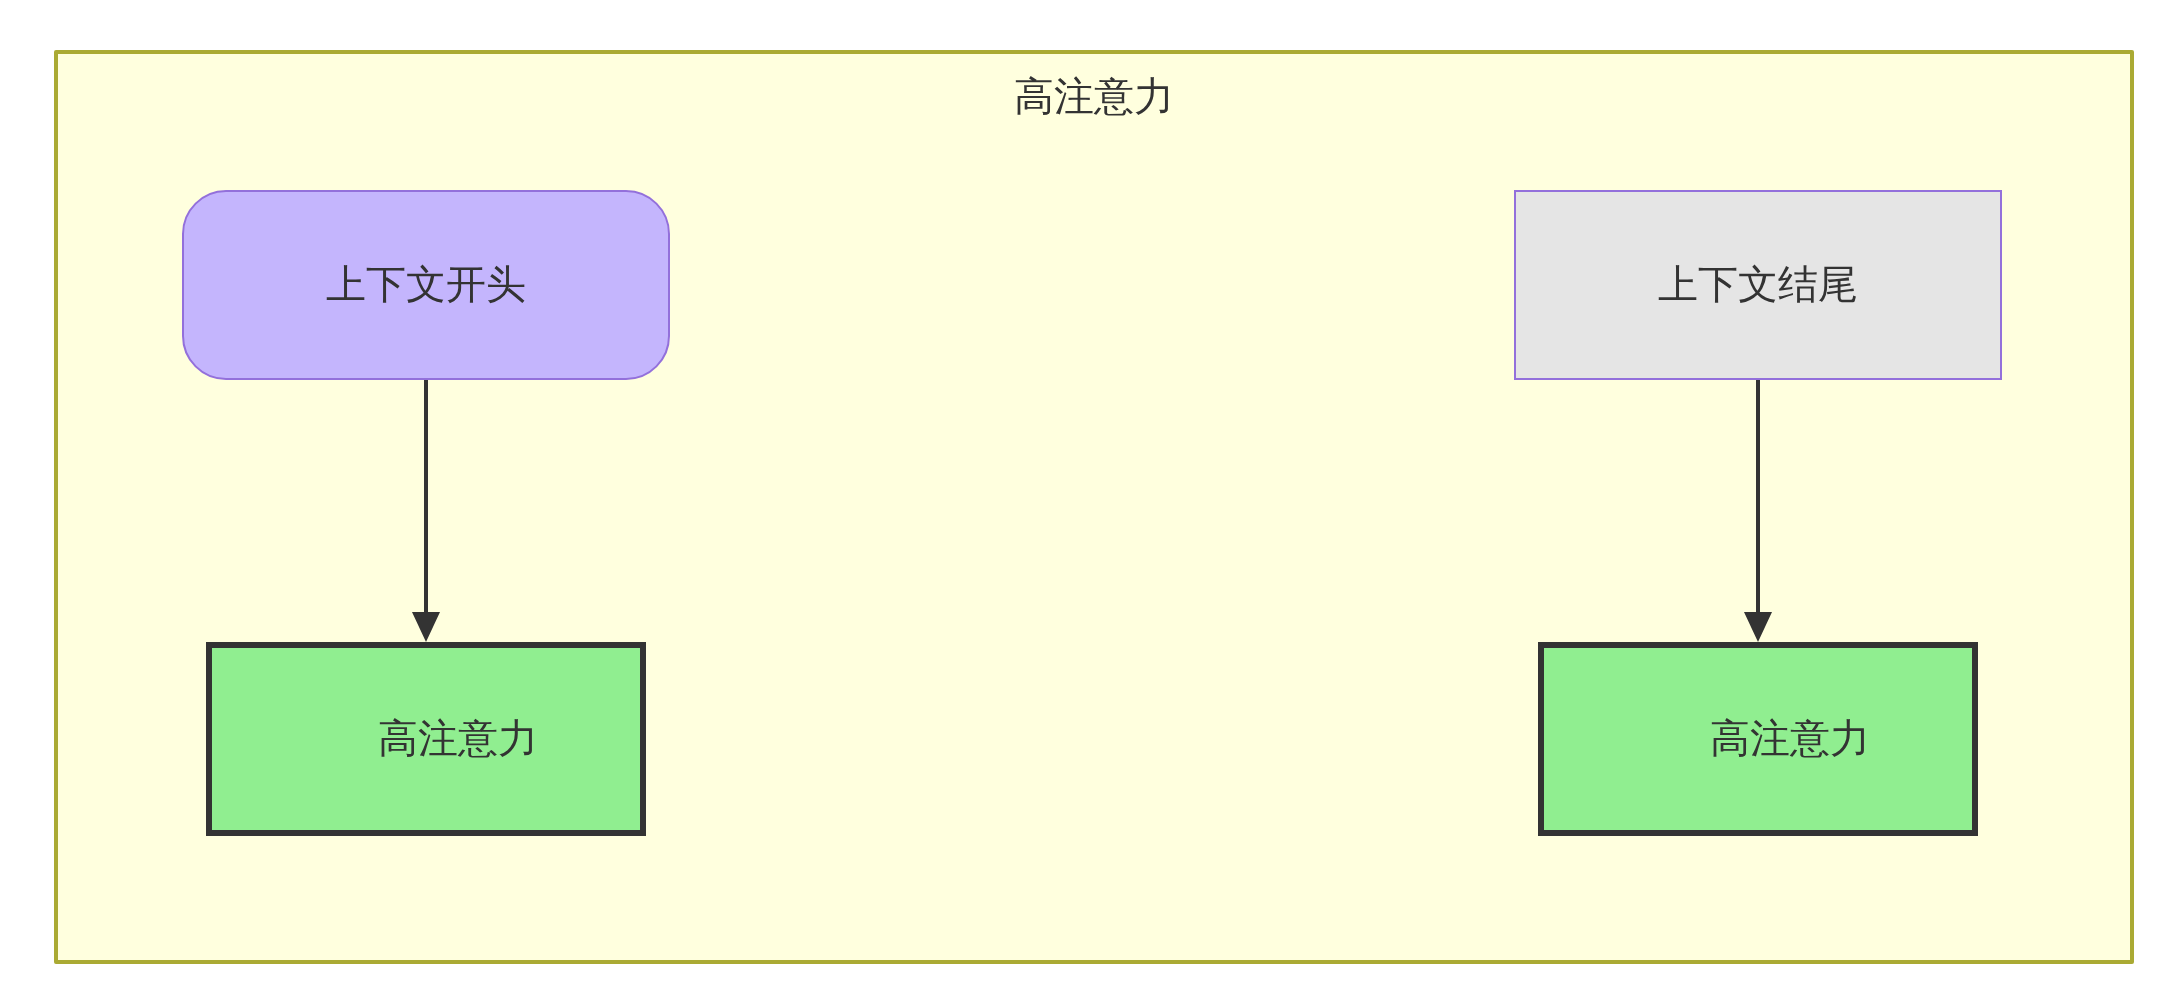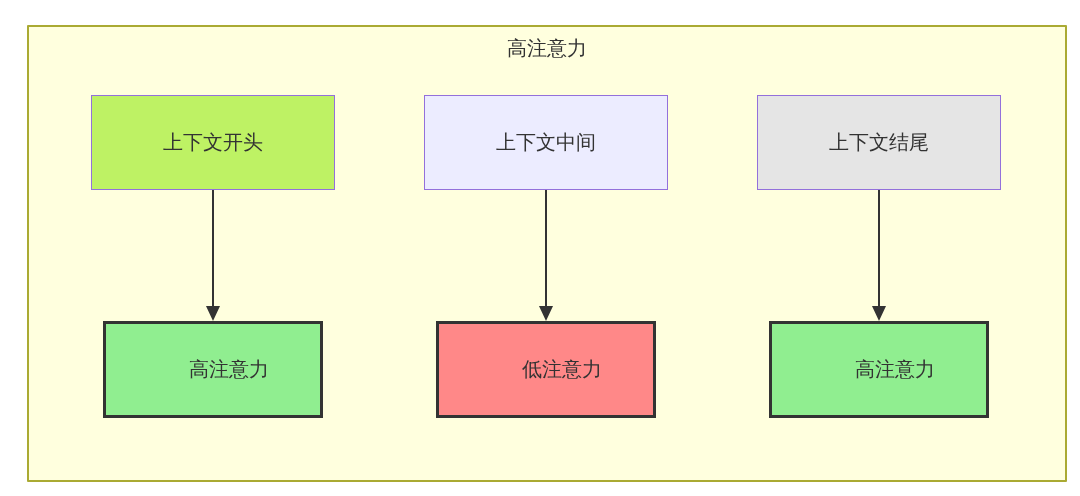--- a/index.html
+++ b/index.html
@@ -82,36 +82,28 @@
 </head>
 <body>
 
 <div class="canvas" style="background: rgb(255, 255, 222); border-color: rgb(170, 170, 51);">
 
   <div class="diagram-title" style="color: rgb(51, 51, 51);">高注意力</div>
 
   <div class="columns">
 
     <div class="column">
-      <div class="source-node" style="background: #bef264; border-color: rgb(147, 112, 219);">上下文开头</div>
+      <div class="source-node" style="background: #c4b5fd; border-color: rgb(147, 112, 219); border-radius: 22px;">上下文开头</div>
       <svg class="arrow" viewBox="0 0 28 131" xmlns="http://www.w3.org/2000/svg">
         <line x1="14" y1="0" x2="14" y2="118" stroke="#333333" stroke-width="2"></line>
         <polygon points="7,116 21,116 14,131" fill="#333333"></polygon>
       </svg>
       <div class="target-node target-high" style="background: rgb(144, 238, 144); border-color: rgb(51, 51, 51);">高注意力</div>
     </div>
 
-    <div class="column">
-      <div class="source-node" style="background: rgb(236, 236, 255); border-color: rgb(147, 112, 219);">上下文中间</div>
-      <svg class="arrow" viewBox="0 0 28 131" xmlns="http://www.w3.org/2000/svg">
-        <line x1="14" y1="0" x2="14" y2="118" stroke="#333333" stroke-width="2"></line>
-        <polygon points="7,116 21,116 14,131" fill="#333333"></polygon>
-      </svg>
-      <div class="target-node target-low" style="background: rgb(255, 136, 136); border-color: rgb(51, 51, 51);">低注意力</div>
-    </div>
 
     <div class="column">
       <div class="source-node" style="background: #e5e5e5; border-color: rgb(147, 112, 219);">上下文结尾</div>
       <svg class="arrow" viewBox="0 0 28 131" xmlns="http://www.w3.org/2000/svg">
         <line x1="14" y1="0" x2="14" y2="118" stroke="#333333" stroke-width="2"></line>
         <polygon points="7,116 21,116 14,131" fill="#333333"></polygon>
       </svg>
       <div class="target-node target-high" style="background: rgb(144, 238, 144); border-color: rgb(51, 51, 51);">高注意力</div>
     </div>
 

